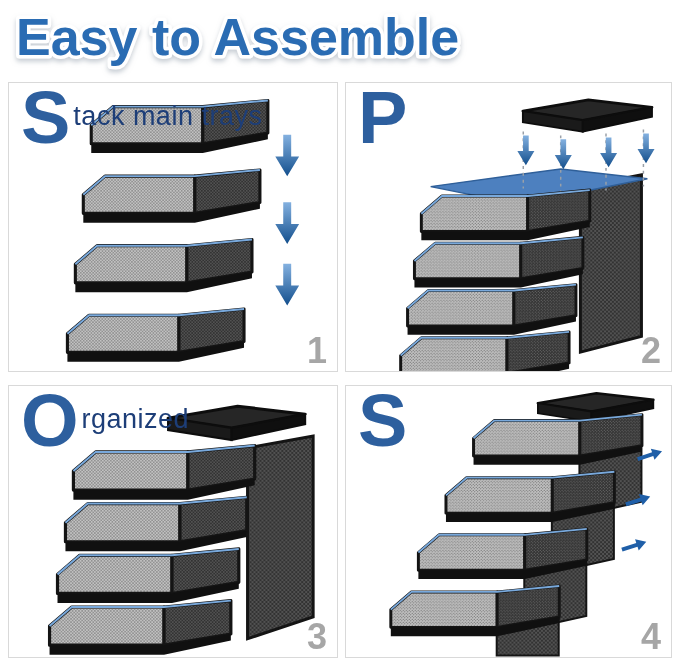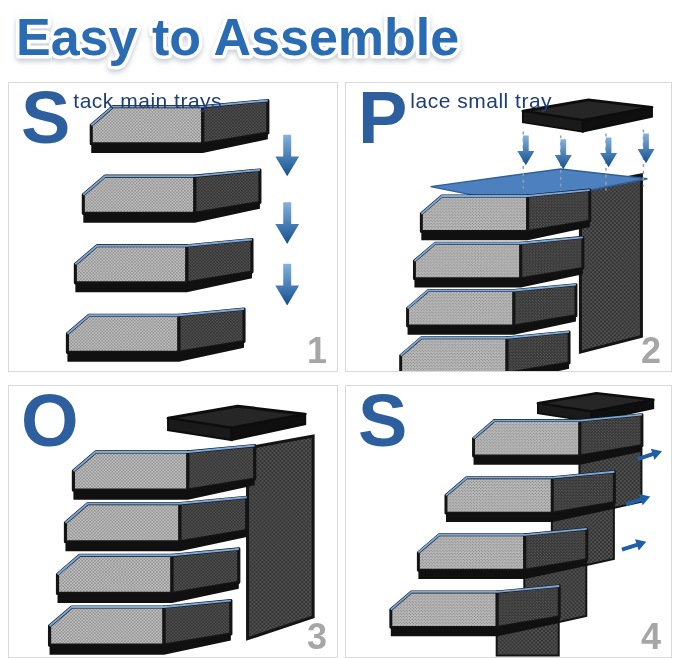--- a/index.html
+++ b/index.html
@@ -18,21 +18,21 @@
   #panel-4{left:345px;top:385px;width:327px;height:273px;}
   .panel-header{
     position:absolute;left:12px;top:4px;display:flex;align-items:flex-start;
     z-index:3;pointer-events:none;
   }
   .dropcap{
     font-size:74px;line-height:62px;font-weight:700;color:#2d5f9e;
     letter-spacing:-1px;
   }
   .caption{
-    font-size:21px;color:#1d3e78;margin-left:4px;margin-top:2px;
+    font-size:27px;color:#1d3e78;margin-left:4px;margin-top:14px;
     letter-spacing:0.5px;white-space:nowrap;
   }
   .step-number{
     position:absolute;right:10px;bottom:2px;font-size:36px;font-weight:700;
     color:#a6a6a6;z-index:3;line-height:1;
   }
   .illus{position:absolute;left:0;top:0;width:100%;height:100%;z-index:1;}
   .sprite{position:absolute;width:0;height:0;}
 </style>
 </head>
@@ -96,21 +96,20 @@
     <use href="#adown" transform="translate(268,52)"></use>
     <use href="#adown" transform="translate(268,120)"></use>
     <use href="#adown" transform="translate(268,182)"></use>
   </svg>
   <div class="step-number">1</div>
 </div>
 
 <div class="panel" id="panel-2">
   <div class="panel-header">
     <span class="dropcap">P</span>
-    <span class="caption">lace small tray</span>
   </div>
   <svg class="illus" viewBox="0 0 330 290">
     <polygon points="238,104 300,92 300,256 238,272" fill="url(#meshD)" stroke="#141414" stroke-width="3"></polygon>
     <polygon points="86,104 218,86 306,96 176,122" fill="#4d80bf" stroke="#2f5f99" stroke-width="1.5"></polygon>
     <g stroke="#9aa0a8" stroke-width="1.5" stroke-dasharray="3,4">
       <line x1="180" y1="48" x2="180" y2="106"></line>
       <line x1="218" y1="52" x2="218" y2="112"></line>
       <line x1="264" y1="50" x2="264" y2="108"></line>
       <line x1="302" y1="46" x2="302" y2="104"></line>
     </g>
@@ -123,20 +122,21 @@
     <use href="#tray" transform="translate(65,154) scale(0.75)"></use>
     <use href="#tray" transform="translate(58,202) scale(0.75)"></use>
     <use href="#tray" transform="translate(51,250) scale(0.75)"></use>
   </svg>
   <div class="step-number">2</div>
 </div>
 
 <div class="panel" id="panel-3">
   <div class="panel-header">
     <span class="dropcap">O</span>
+    <span class="caption">rganized</span>
   </div>
   <svg class="illus" viewBox="0 0 330 272">
     <polygon points="240,62 306,50 306,232 240,254" fill="url(#meshD)" stroke="#141414" stroke-width="3"></polygon>
     <use href="#smalltray" transform="translate(152,18)"></use>
     <use href="#tray" transform="translate(60,58) scale(0.8)"></use>
     <use href="#tray" transform="translate(52,110) scale(0.8)"></use>
     <use href="#tray" transform="translate(44,162) scale(0.8)"></use>
     <use href="#tray" transform="translate(36,214) scale(0.8)"></use>
   </svg>
   <div class="step-number">3</div>

